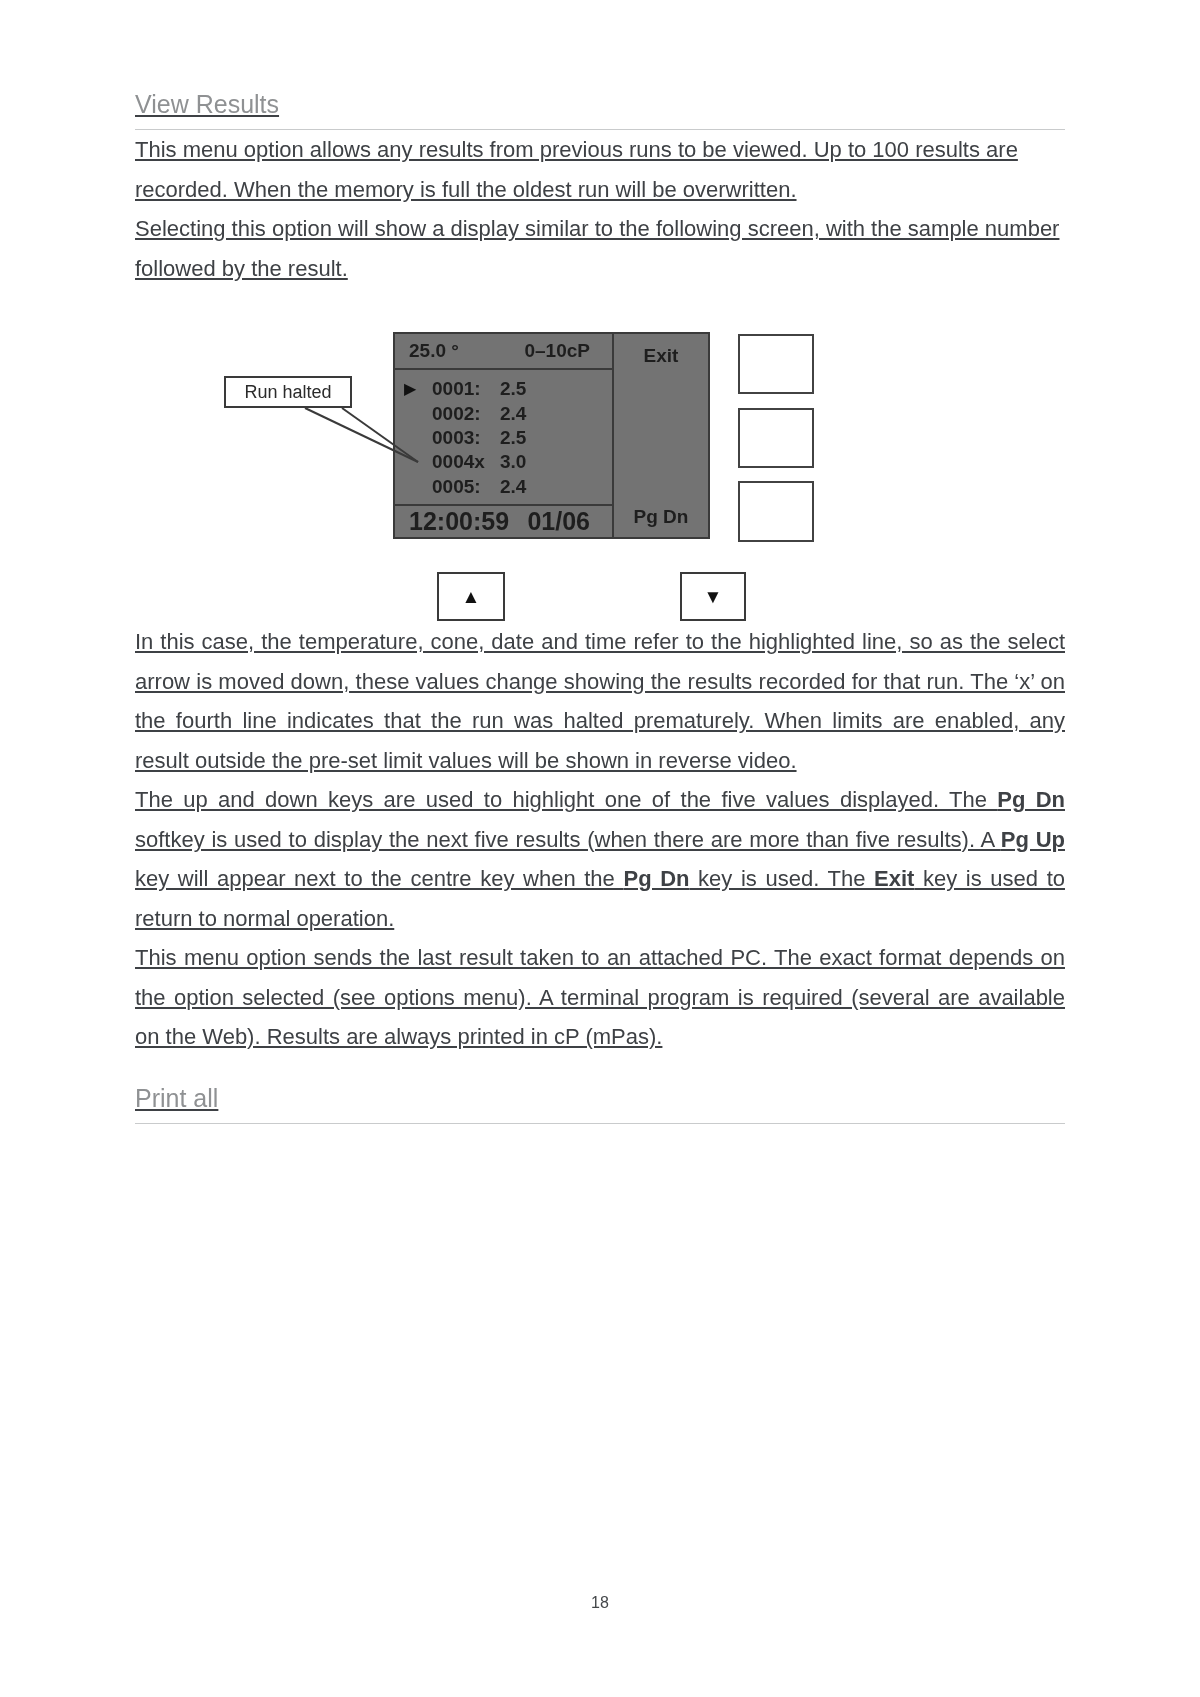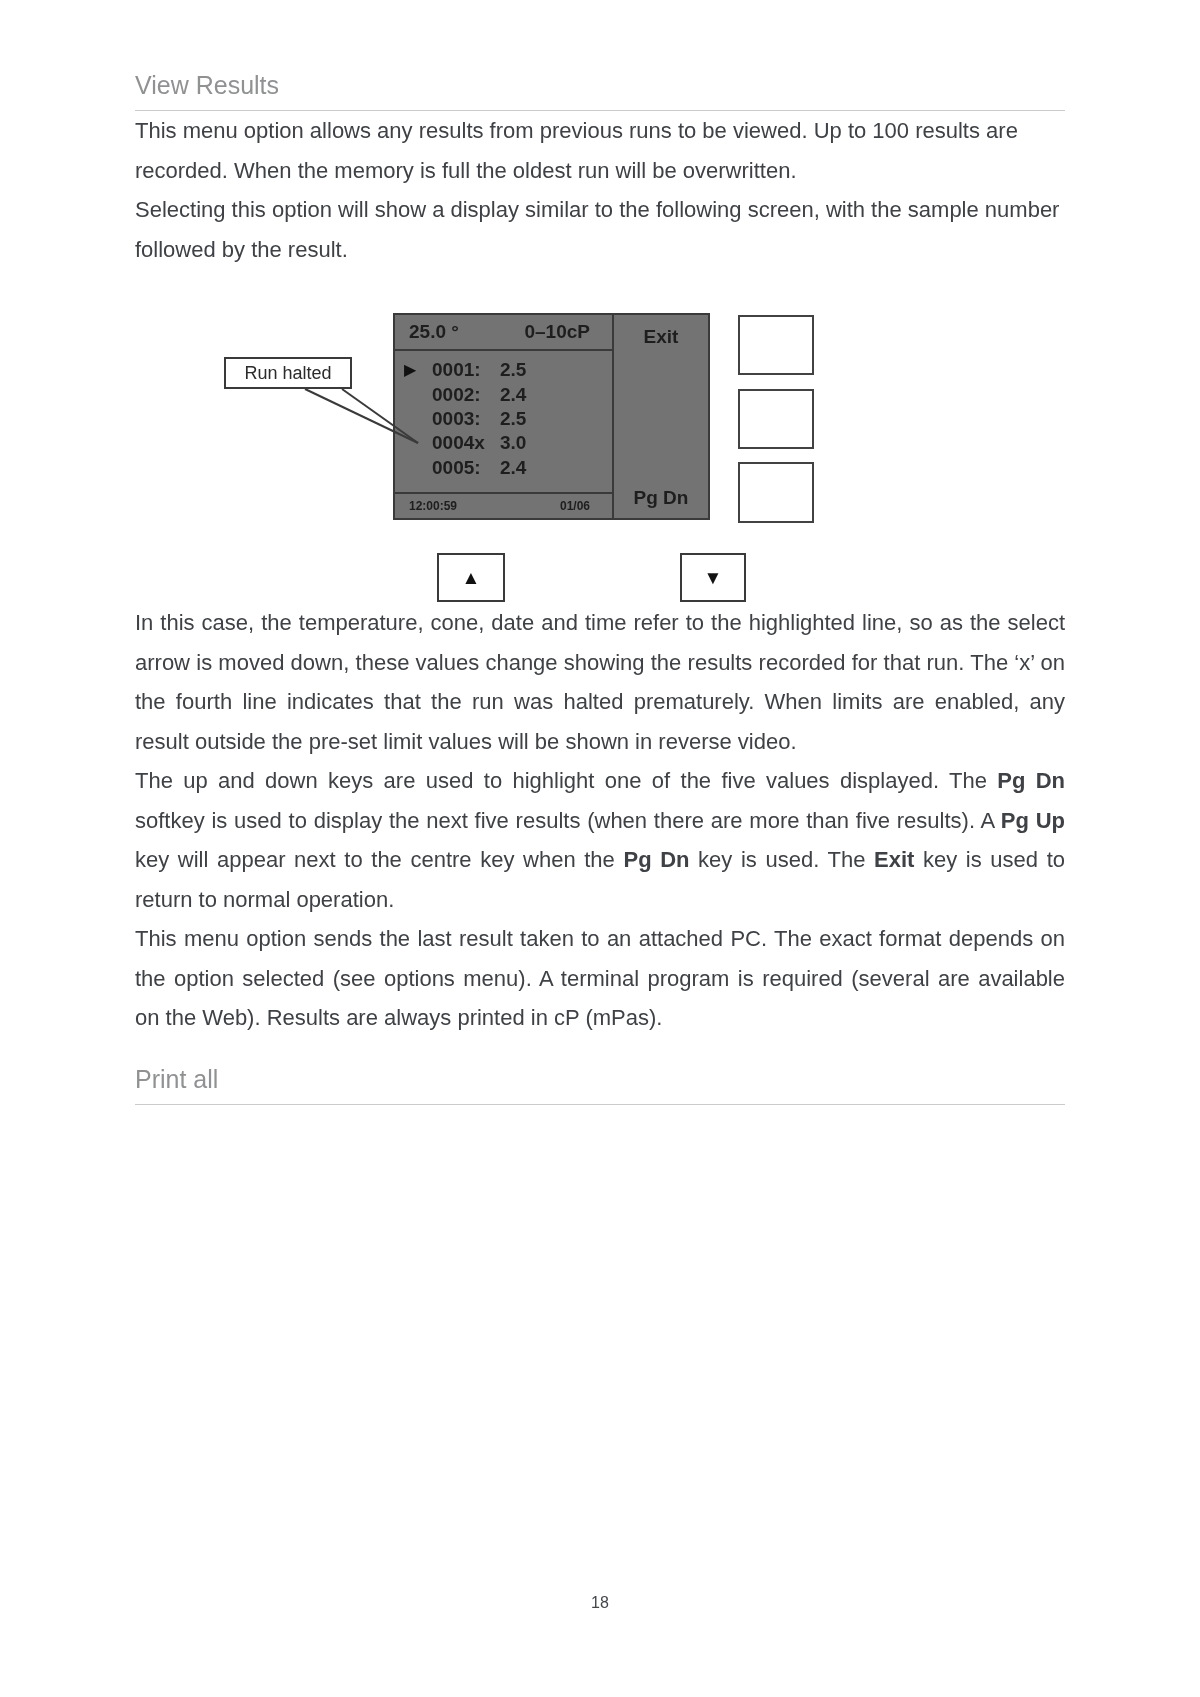--- a/index.html
+++ b/index.html
@@ -5,21 +5,21 @@
   html,body{margin:0;padding:0;background:#e8e8e8;}
   .page{
     position:relative;
     width:1200px;height:1697px;
     background:#ffffff;
     margin:0 auto;
     font-family:"Liberation Sans","DejaVu Sans",sans-serif;
     color:#3e4145;
     overflow:hidden;
   }
-  .content{padding:70px 135px 0 135px;}
+  .content{padding:89px 135px 0 135px;text-decoration:underline;}
 
   h2.section-heading{
     margin:0;
     font-size:25px;
     font-weight:400;
     color:#8f9193;
     line-height:30px;
     padding-bottom:10px;
     border-bottom:1px solid #c9cbcc;
   }
@@ -77,25 +77,25 @@
     display:flex;align-items:center;justify-content:space-between;
     padding:0 22px 0 14px;
     font-size:19px;
   }
   .screen-list{flex:1;padding:7px 0 0 9px;}
   .result-row{display:flex;align-items:center;height:24.4px;font-size:19px;}
   .cell-arrow{width:28px;font-size:16px;line-height:1;color:#111;}
   .cell-label{width:68px;}
   .cell-value{}
   .screen-footer{
-    height:26px;box-sizing:border-box;
+    height:33px;box-sizing:border-box;
     border-top:2px solid #3a3a3a;
     display:flex;align-items:center;justify-content:space-between;
     padding:0 22px 0 14px;
-    font-size:12px;
+    font-size:25px;
   }
   .screen-side{flex:1;position:relative;font-size:19px;}
   .softkey-exit{position:absolute;top:11px;left:0;width:100%;text-align:center;}
   .softkey-pgdn{position:absolute;bottom:9px;left:0;width:100%;text-align:center;}
 
   .key-btn{
     position:absolute;left:603px;
     width:76px;height:60px;
     border:2px solid #424242;
     box-sizing:border-box;background:#fff;

